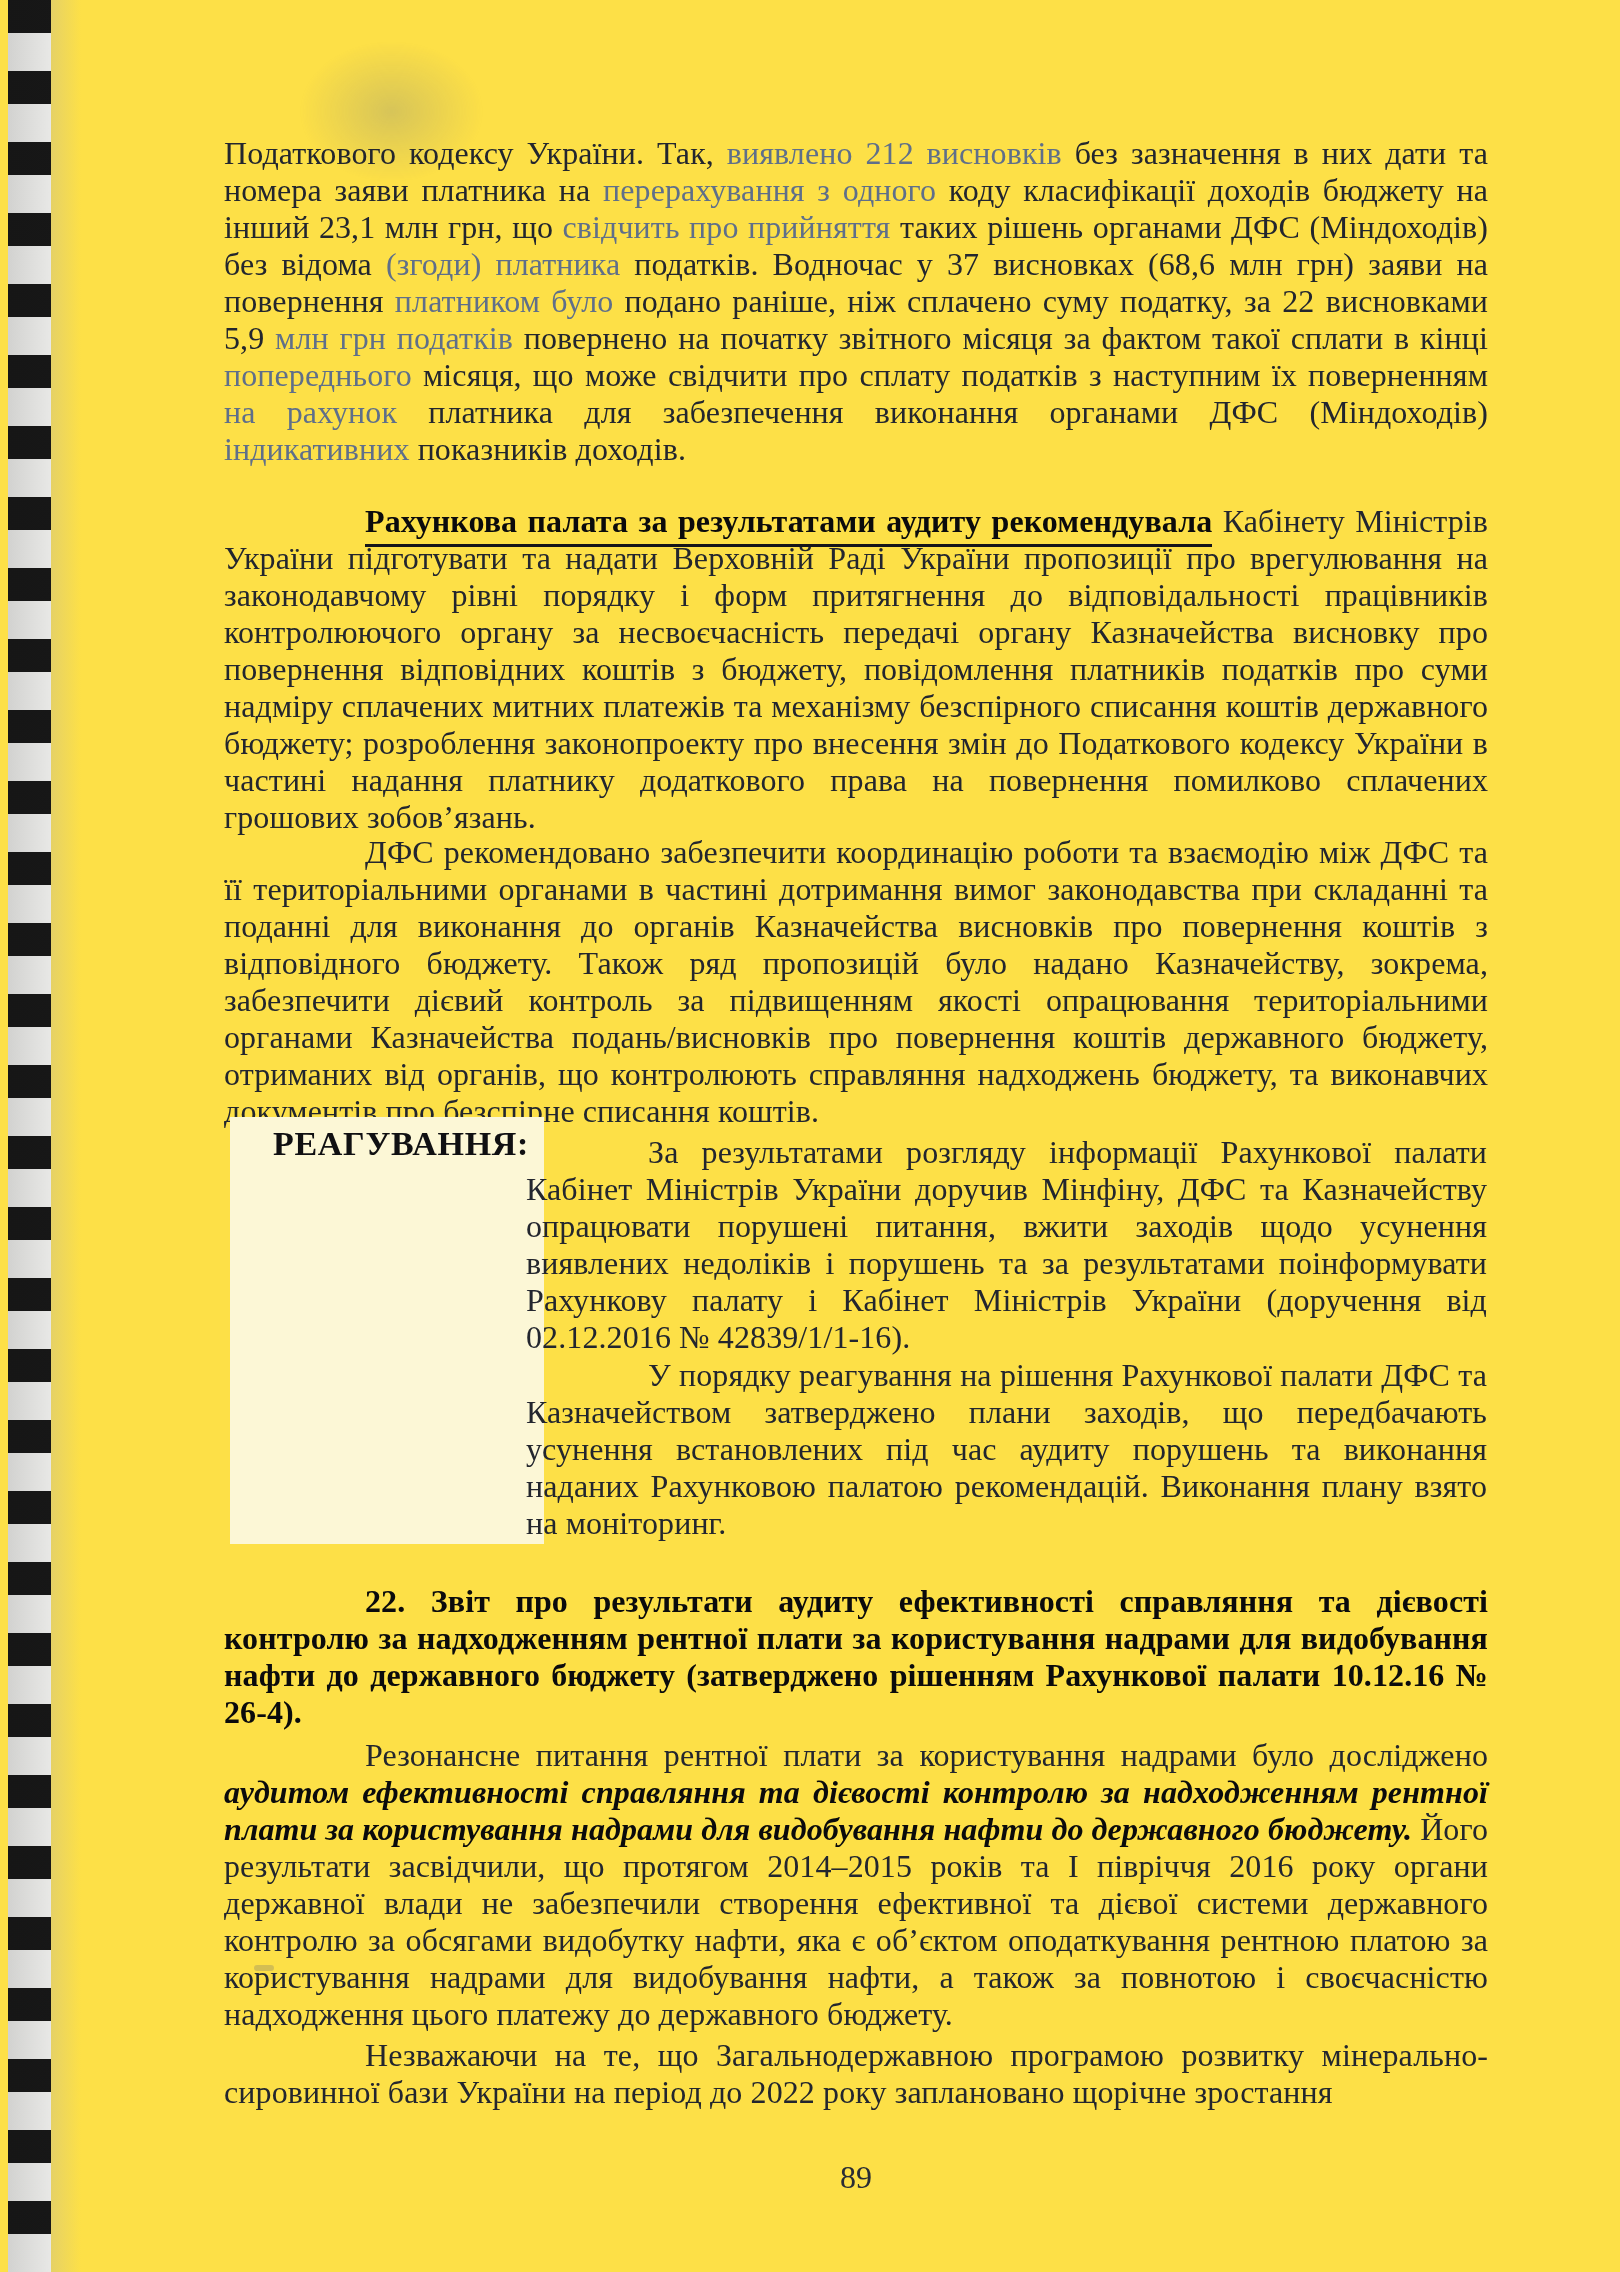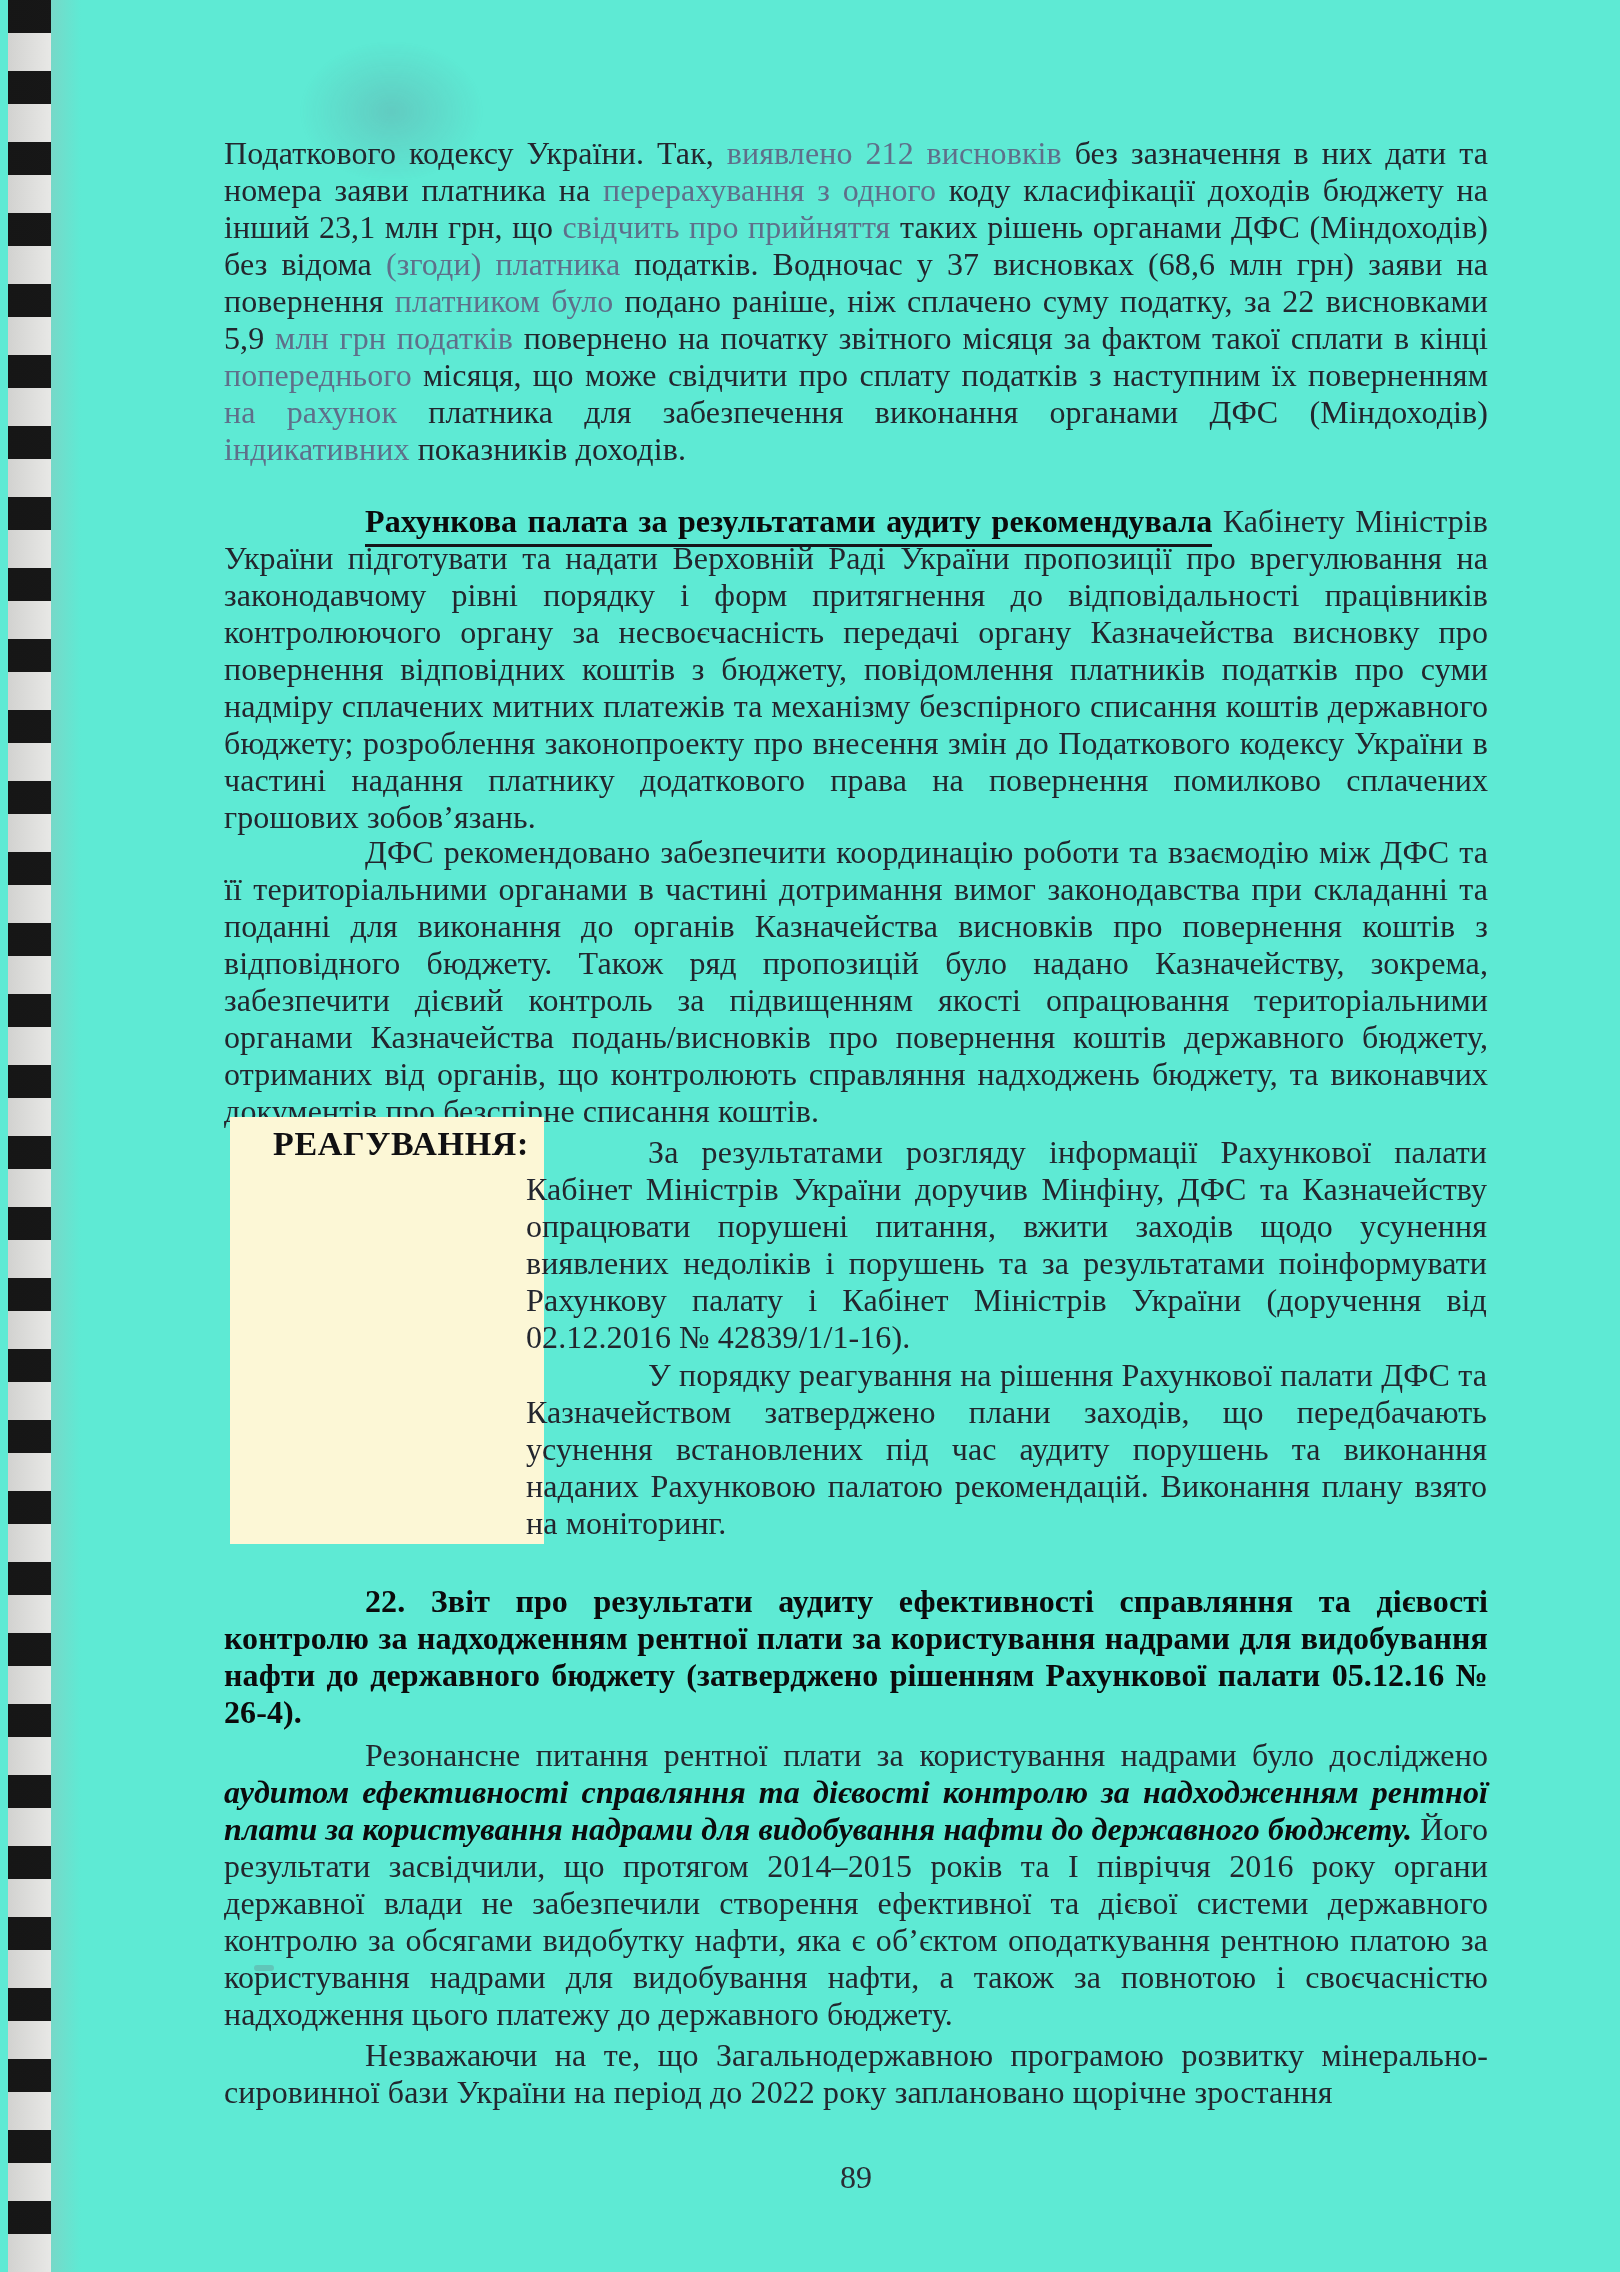--- a/index.html
+++ b/index.html
@@ -1,19 +1,19 @@
 <!DOCTYPE html>
 <html lang="uk" style="font-size:10.5px"><head>
 <meta charset="utf-8">
 <style>
   html,body{margin:0;padding:0;background:#ffffff;}
   .page{
     position:relative;
     width:1620px;height:2273px;
-    background:#5eead4;
+    background:#fde047;
     font-family:"Liberation Serif","DejaVu Serif",serif;
     color:#23262e;
     overflow:hidden;
   }
   
   .binding{
     position:absolute;left:8px;top:0;width:43px;height:2273px;
     background:
       repeating-linear-gradient(to bottom, rgba(16,16,16,.97) 0 33px, rgba(0,0,0,0) 33px 71px),
       linear-gradient(to right,#d2d2d0,#e8e8e6);
@@ -81,19 +81,19 @@
   <div id="p1" class="para"><span class="run n">Податкового кодексу України. Так, </span><span class="run f">виявлено 212 висновків</span><span class="run n"> без зазначення в них дати та номера заяви платника на </span><span class="run f">перерахування з одного</span><span class="run n"> коду класифікації доходів бюджету на інший 23,1 млн грн, що </span><span class="run f">свідчить про прийняття</span><span class="run n"> таких рішень органами ДФС (Міндоходів) без відома </span><span class="run f">(згоди) платника</span><span class="run n"> податків. Водночас у 37 висновках (68,6 млн грн) заяви на повернення </span><span class="run f">платником було</span><span class="run n"> подано раніше, ніж сплачено суму податку, за 22 висновками 5,9 </span><span class="run f">млн грн податків</span><span class="run n"> повернено на початку звітного місяця за фактом такої сплати в кінці </span><span class="run f">попереднього</span><span class="run n"> місяця, що може свідчити про сплату податків з наступним їх поверненням </span><span class="run f">на рахунок</span><span class="run n"> платника для забезпечення виконання органами ДФС (Міндоходів) </span><span class="run f">індикативних</span><span class="run n"> показників доходів.</span></div>
   <div id="p2" class="para indent"><span class="run bu">Рахункова палата за результатами аудиту рекомендувала</span><span class="run n"> Кабінету Міністрів України підготувати та надати Верховній Раді України пропозиції про врегулювання на законодавчому рівні порядку і форм притягнення до відповідальності працівників контролюючого органу за несвоєчасність передачі органу Казначейства висновку про повернення відповідних коштів з бюджету, повідомлення платників податків про суми надміру сплачених митних платежів та механізму безспірного списання коштів державного бюджету; розроблення законопроекту про внесення змін до Податкового кодексу України в частині надання платнику додаткового права на повернення помилково сплачених грошових зобов’язань.</span></div>
   <div id="p3" class="para indent"><span class="run n">ДФС рекомендовано забезпечити координацію роботи та взаємодію між ДФС та її територіальними органами в частині дотримання вимог законодавства при складанні та поданні для виконання до органів Казначейства висновків про повернення коштів з відповідного бюджету. Також ряд пропозицій було надано Казначейству, зокрема, забезпечити дієвий контроль за підвищенням якості опрацювання територіальними органами Казначейства подань/висновків про повернення коштів державного бюджету, отриманих від органів, що контролюють справляння надходжень бюджету, та виконавчих документів про безспірне списання коштів.</span></div>
 
   <div class="reaction-box">
     <span class="reaction-label">РЕАГУВАННЯ:</span>
   </div>
   <div id="r1" class="para indent-r"><span class="run n">За результатами розгляду інформації Рахункової палати Кабінет Міністрів України доручив Мінфіну, ДФС та Казначейству опрацювати порушені питання, вжити заходів щодо усунення виявлених недоліків і порушень та за результатами поінформувати Рахункову палату і Кабінет Міністрів України (доручення від 02.12.2016 № 42839/1/1-16).</span></div>
   <div id="r2" class="para indent-r"><span class="run n">У порядку реагування на рішення Рахункової палати ДФС та Казначейством затверджено плани заходів, що передбачають усунення встановлених під час аудиту порушень та виконання наданих Рахунковою палатою рекомендацій. Виконання плану взято на моніторинг.</span></div>
 
-  <div id="h22" class="para indent"><span class="run b">22. Звіт про результати аудиту ефективності справляння та дієвості контролю за надходженням рентної плати за користування надрами для видобування нафти до державного бюджету (затверджено рішенням Рахункової палати 05.12.16 № 26-4).</span></div>
+  <div id="h22" class="para indent"><span class="run b">22. Звіт про результати аудиту ефективності справляння та дієвості контролю за надходженням рентної плати за користування надрами для видобування нафти до державного бюджету (затверджено рішенням Рахункової палати 10.12.16 № 26-4).</span></div>
   <div id="p5" class="para indent"><span class="run n">Резонансне питання рентної плати за користування надрами було досліджено </span><span class="run bi">аудитом ефективності справляння та дієвості контролю за надходженням рентної плати за користування надрами для видобування нафти до державного бюджету.</span><span class="run n"> Його результати засвідчили, що протягом 2014–2015 років та І півріччя 2016 року органи державної влади не забезпечили створення ефективної та дієвої системи державного контролю за обсягами видобутку нафти, яка є об’єктом оподаткування рентною платою за користування надрами для видобування нафти, а також за повнотою і своєчасністю надходження цього платежу до державного бюджету.</span></div>
   <div id="p6" class="para indent"><span class="run n">Незважаючи на те, що Загальнодержавною програмою розвитку мінерально-сировинної бази України на період до 2022 року заплановано щорічне зростання</span></div>
 
   <div class="pagenum">89</div>
 </div>
 
 
 </body></html>

